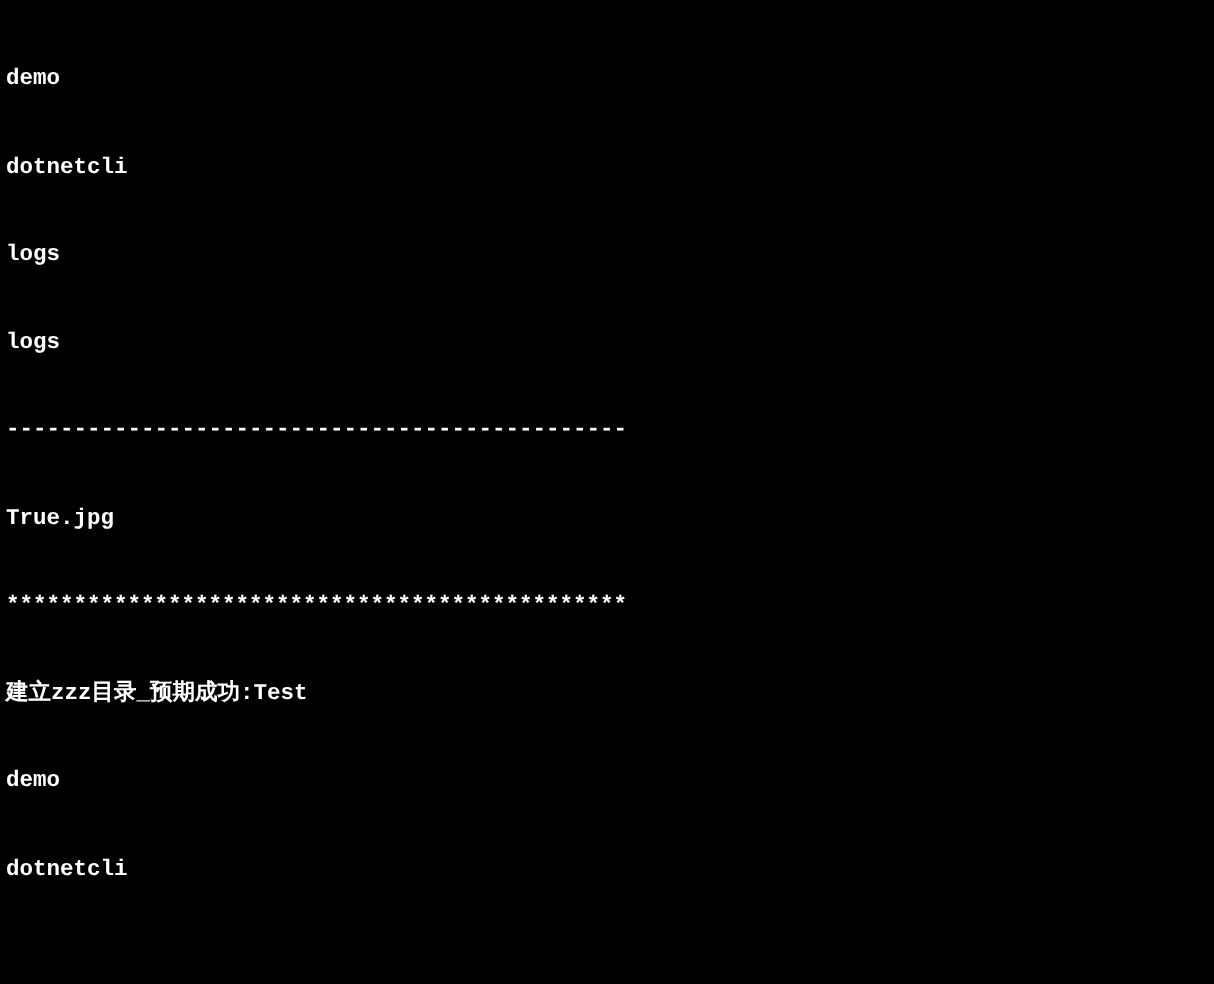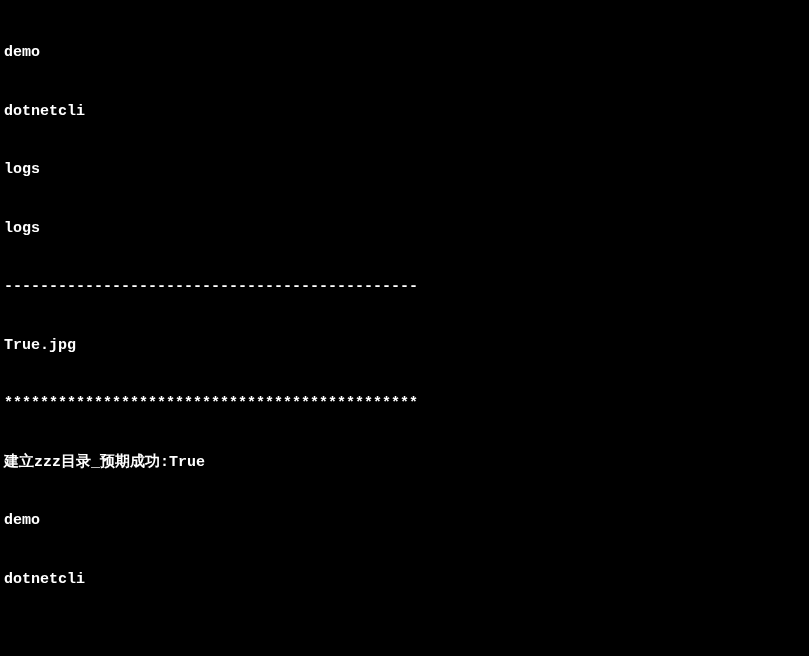--- a/index.html
+++ b/index.html
@@ -30,21 +30,21 @@
 <body>
 
 <div class="terminal">
   <span class="line">demo</span>
   <span class="line">dotnetcli</span>
   <span class="line">logs</span>
   <span class="line">logs</span>
   <span class="line">----------------------------------------------</span>
   <span class="line">True.jpg</span>
   <span class="line">**********************************************</span>
-  <span class="line">建立zzz目录_预期成功:True</span>
+  <span class="line">建立zzz目录_预期成功:Test</span>
   <span class="line">demo</span>
   <span class="line">dotnetcli</span>
   
   
   
   
   
   
   
   

